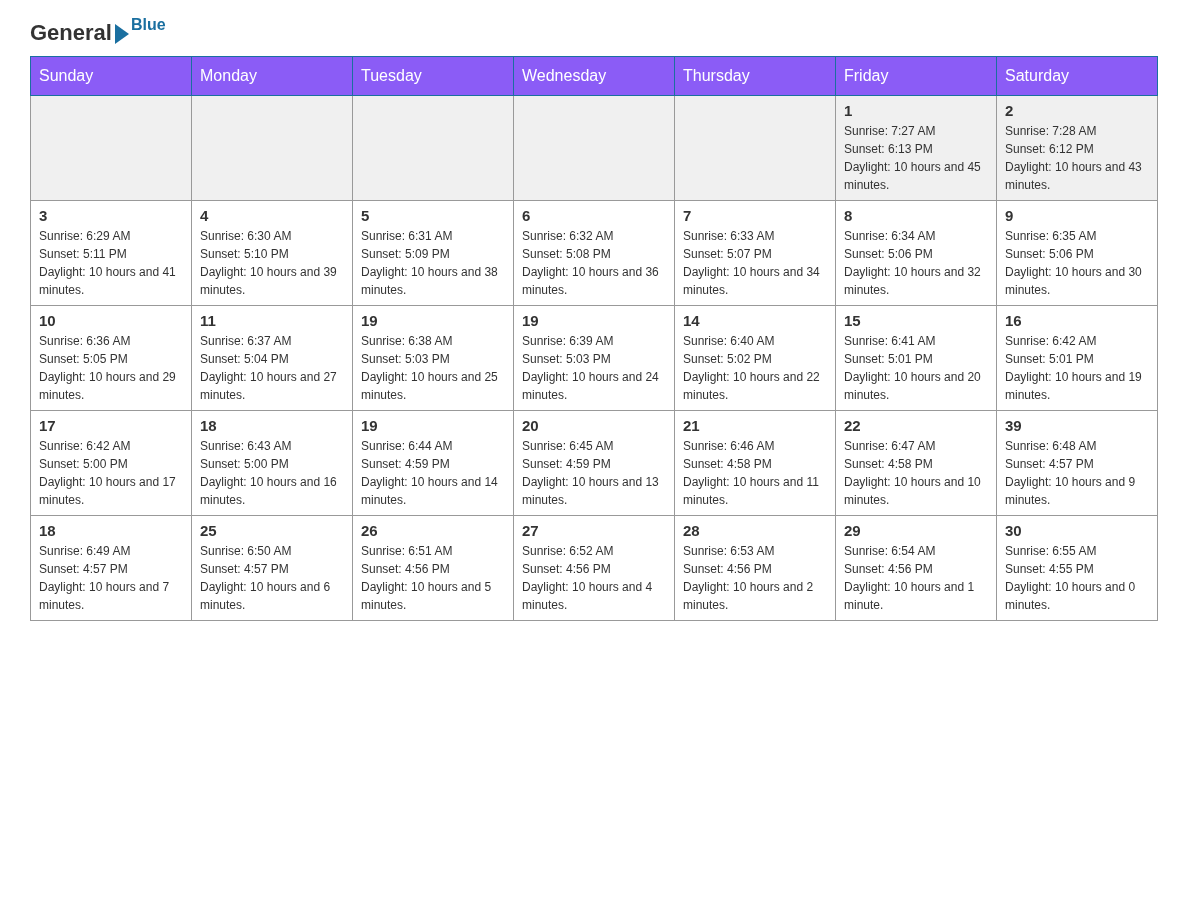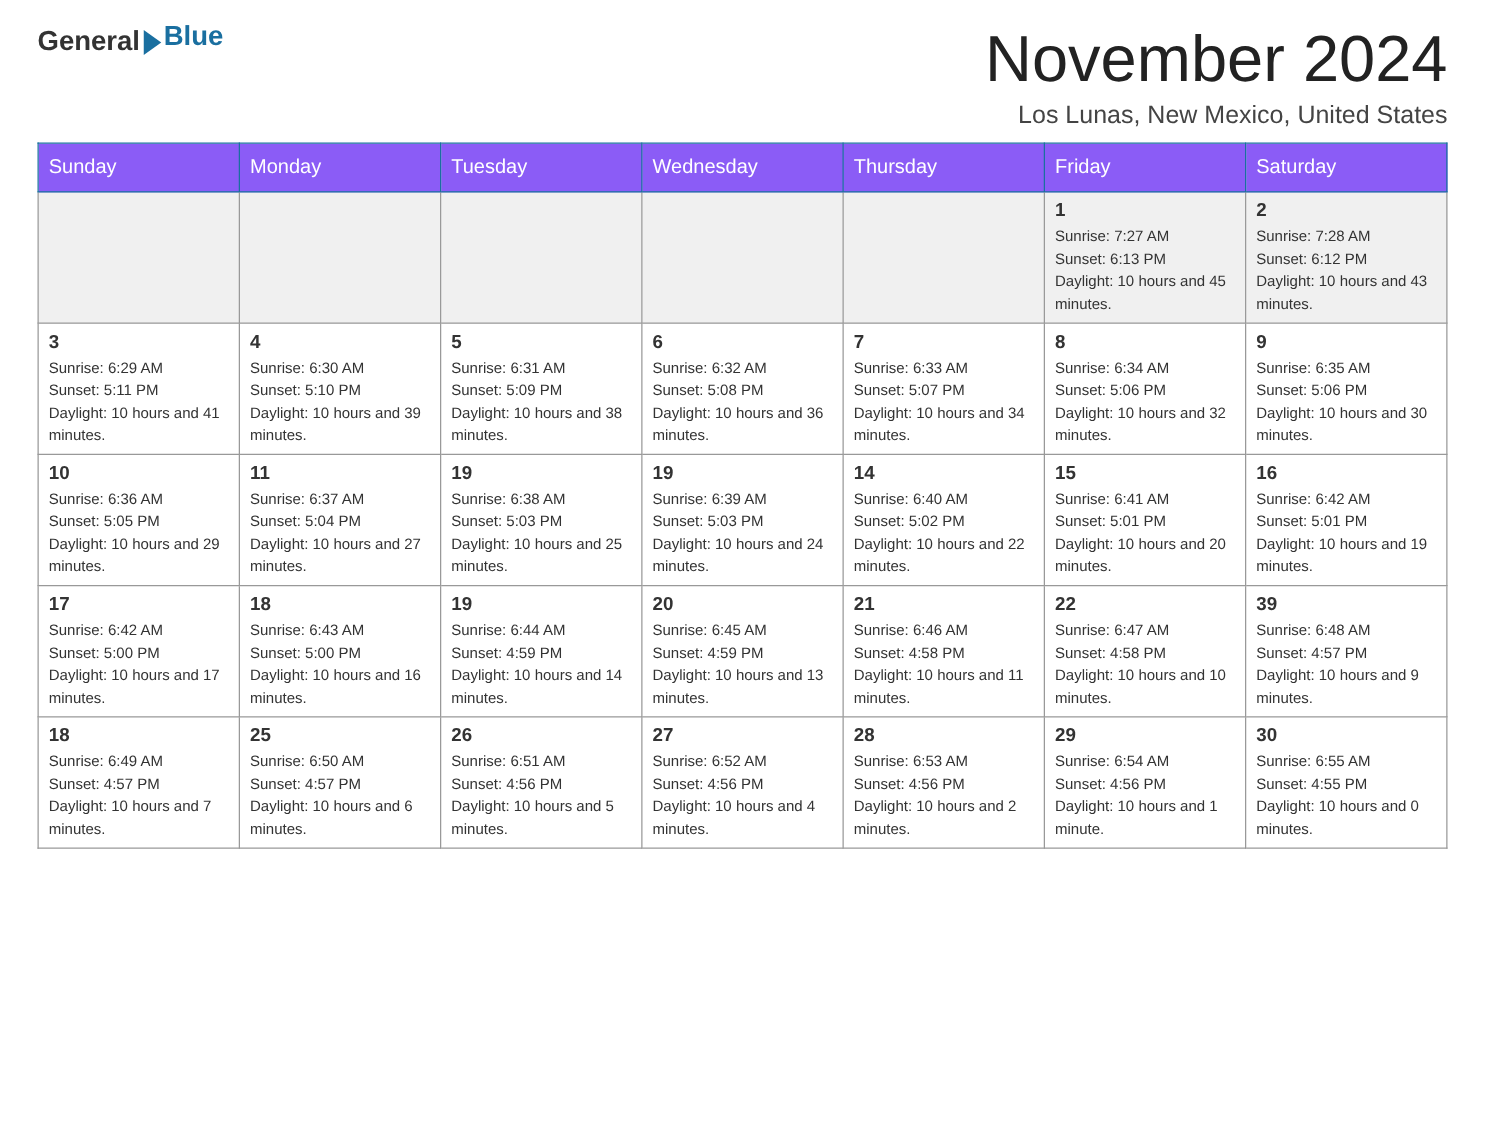--- a/index.html
+++ b/index.html
@@ -33,21 +33,21 @@
     .logo-arrow {
       width: 0;
       height: 0;
       border-left: 14px solid #1a6fa0;
       border-top: 10px solid transparent;
       border-bottom: 10px solid transparent;
       margin-left: 3px;
       margin-top: 2px;
     }
     .logo-blue {
-      font-size: 22px;
+      font-size: 16px;
       font-weight: bold;
       color: #1a6fa0;
       margin-top: -4px;
       margin-left: 2px;
     }
     .title-section {
       text-align: right;
     }
     .month-title {
       font-size: 52px;
@@ -113,24 +113,20 @@
 </head>
 <body>
 
 <div class="header">
   <div class="logo">
     <div class="logo-top">
       <span class="logo-general">General</span>
       <div class="logo-arrow"></div>
     </div>
     <span class="logo-blue">Blue</span>
-  </div>
-  <div class="title-section">
-    <div class="month-title">November 2024</div>
-    <div class="location">Los Lunas, New Mexico, United States</div>
   </div>
 </div>
 
 <table class="calendar">
   <thead>
     <tr>
     <th>Sunday</th>
         <th>Monday</th>
         <th>Tuesday</th>
         <th>Wednesday</th>

